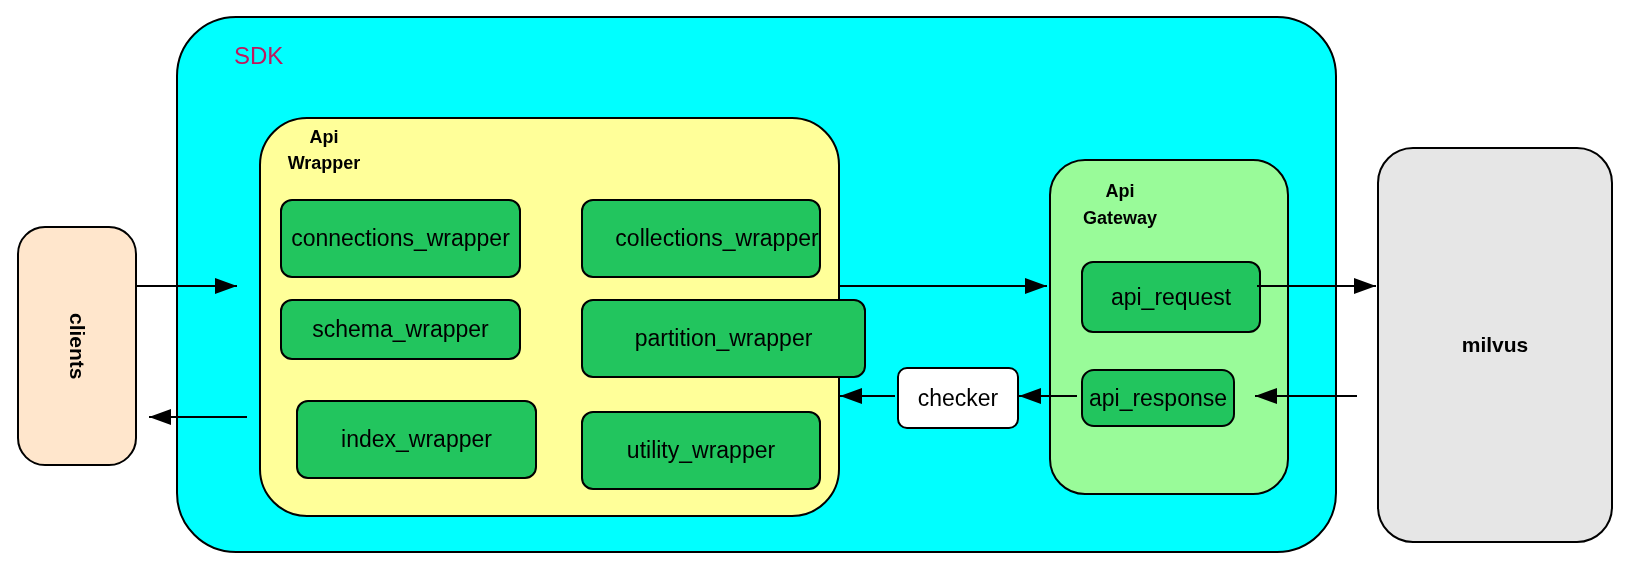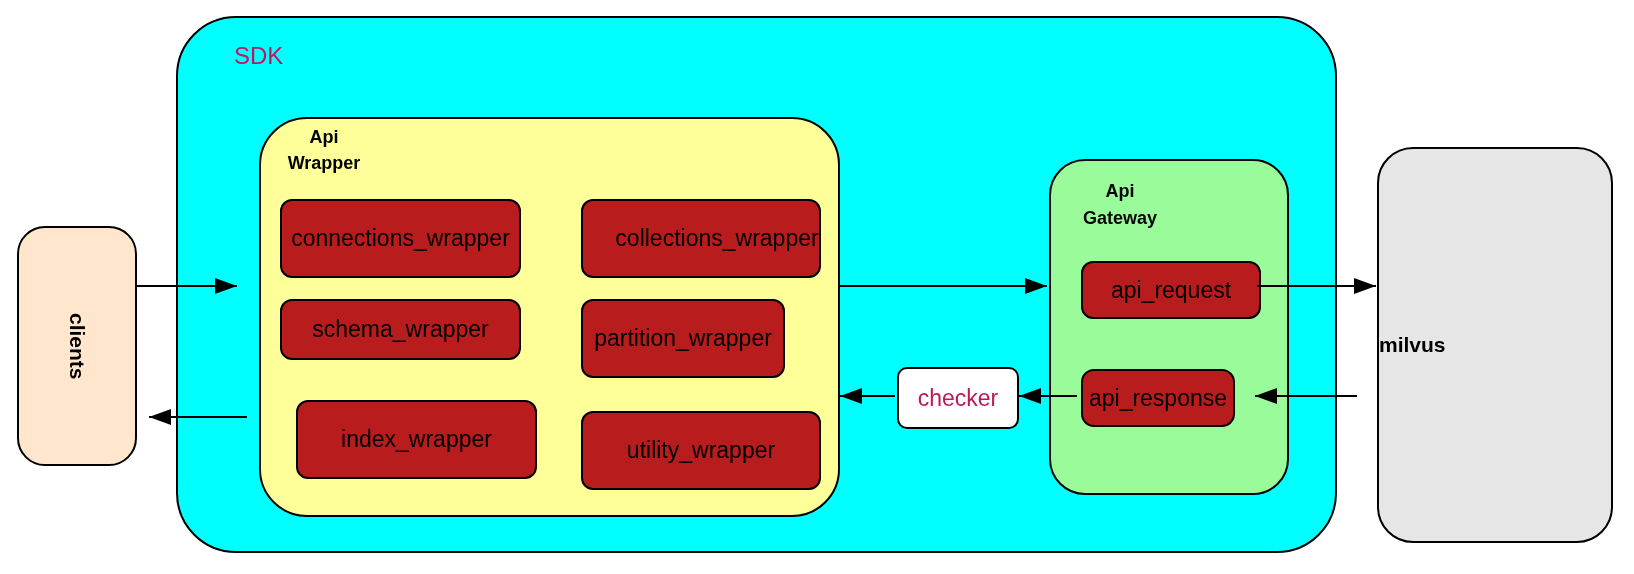--- a/index.html
+++ b/index.html
@@ -30,21 +30,21 @@
   .clients-label {
     writing-mode: vertical-rl;
     font-weight: bold;
     font-size: 21px;
     color: #000;
   }
   .milvus {
     left: 1377px; top: 147px; width: 236px; height: 396px;
     background: #E6E6E6;
     border-radius: 36px;
-    display: flex; align-items: center; 
+    display: flex; align-items: center; justify-content: center;
   }
   .milvus-label { font-weight: bold; font-size: 21px; color: #000; }
 
   
   .sdk {
     left: 176px; top: 16px; width: 1161px; height: 537px;
     background: #00FFFF;
     border-radius: 60px;
   }
   .sdk-label {
@@ -60,50 +60,50 @@
   }
   .block-label {
     position: absolute;
     text-align: center;
     font-weight: bold; font-size: 18px; line-height: 26px; color: #000;
     white-space: nowrap;
   }
   .api-wrapper .block-label { left: 0px; top: 5px; width: 126px; }
 
   .wbox {
-    background: #b91c1c;
+    background: #22c55e;
     border-radius: 12px;
     display: flex; align-items: center; justify-content: center;
     font-size: 23px; color: #000;
     white-space: nowrap;
   }
   .wb-r1c1 { left: 19px;  top: 80px;  width: 241px; height: 79px; }
   .wb-r1c2 { left: 320px; top: 80px;  width: 240px; height: 79px; padding-left: 32px; }
   .wb-r2c1 { left: 19px;  top: 180px; width: 241px; height: 61px; }
-  .wb-r2c2 { left: 320px; top: 180px; width: 204px; height: 79px; }
+  .wb-r2c2 { left: 320px; top: 180px; width: 285px; height: 79px; }
   .wb-r3c1 { left: 19px;  top: 281px; width: 241px; height: 79px; margin-left: 16px; }
   .wb-r3c2 { left: 320px; top: 281px; width: 240px; height: 79px; margin-top: 11px; }
 
   
   .checker {
     left: 719px; top: 349px; width: 122px; height: 62px;
     background: #FFFFFF;
     border-radius: 10px;
     display: flex; align-items: center; justify-content: center;
-    font-size: 23px; color: #be185d;
+    font-size: 23px; color: #000000;
   }
 
   
   .api-gateway {
     left: 871px; top: 141px; width: 240px; height: 336px;
     background: #99FB99;
     border-radius: 36px;
   }
   .api-gateway .block-label { left: 4px; top: 17px; width: 130px; line-height: 27px; }
-  .gw-request  { left: 30px; top: 100px; width: 180px; height: 58px; }
+  .gw-request  { left: 30px; top: 100px; width: 180px; height: 72px; }
   .gw-response { left: 30px; top: 208px; width: 154px; height: 58px; border-radius: 13px; }
 
   
   .arrows {
     position: absolute; left: 0; top: 0;
     width: 1634px; height: 574px;
     z-index: 10;
     pointer-events: none;
   }
 </style>

